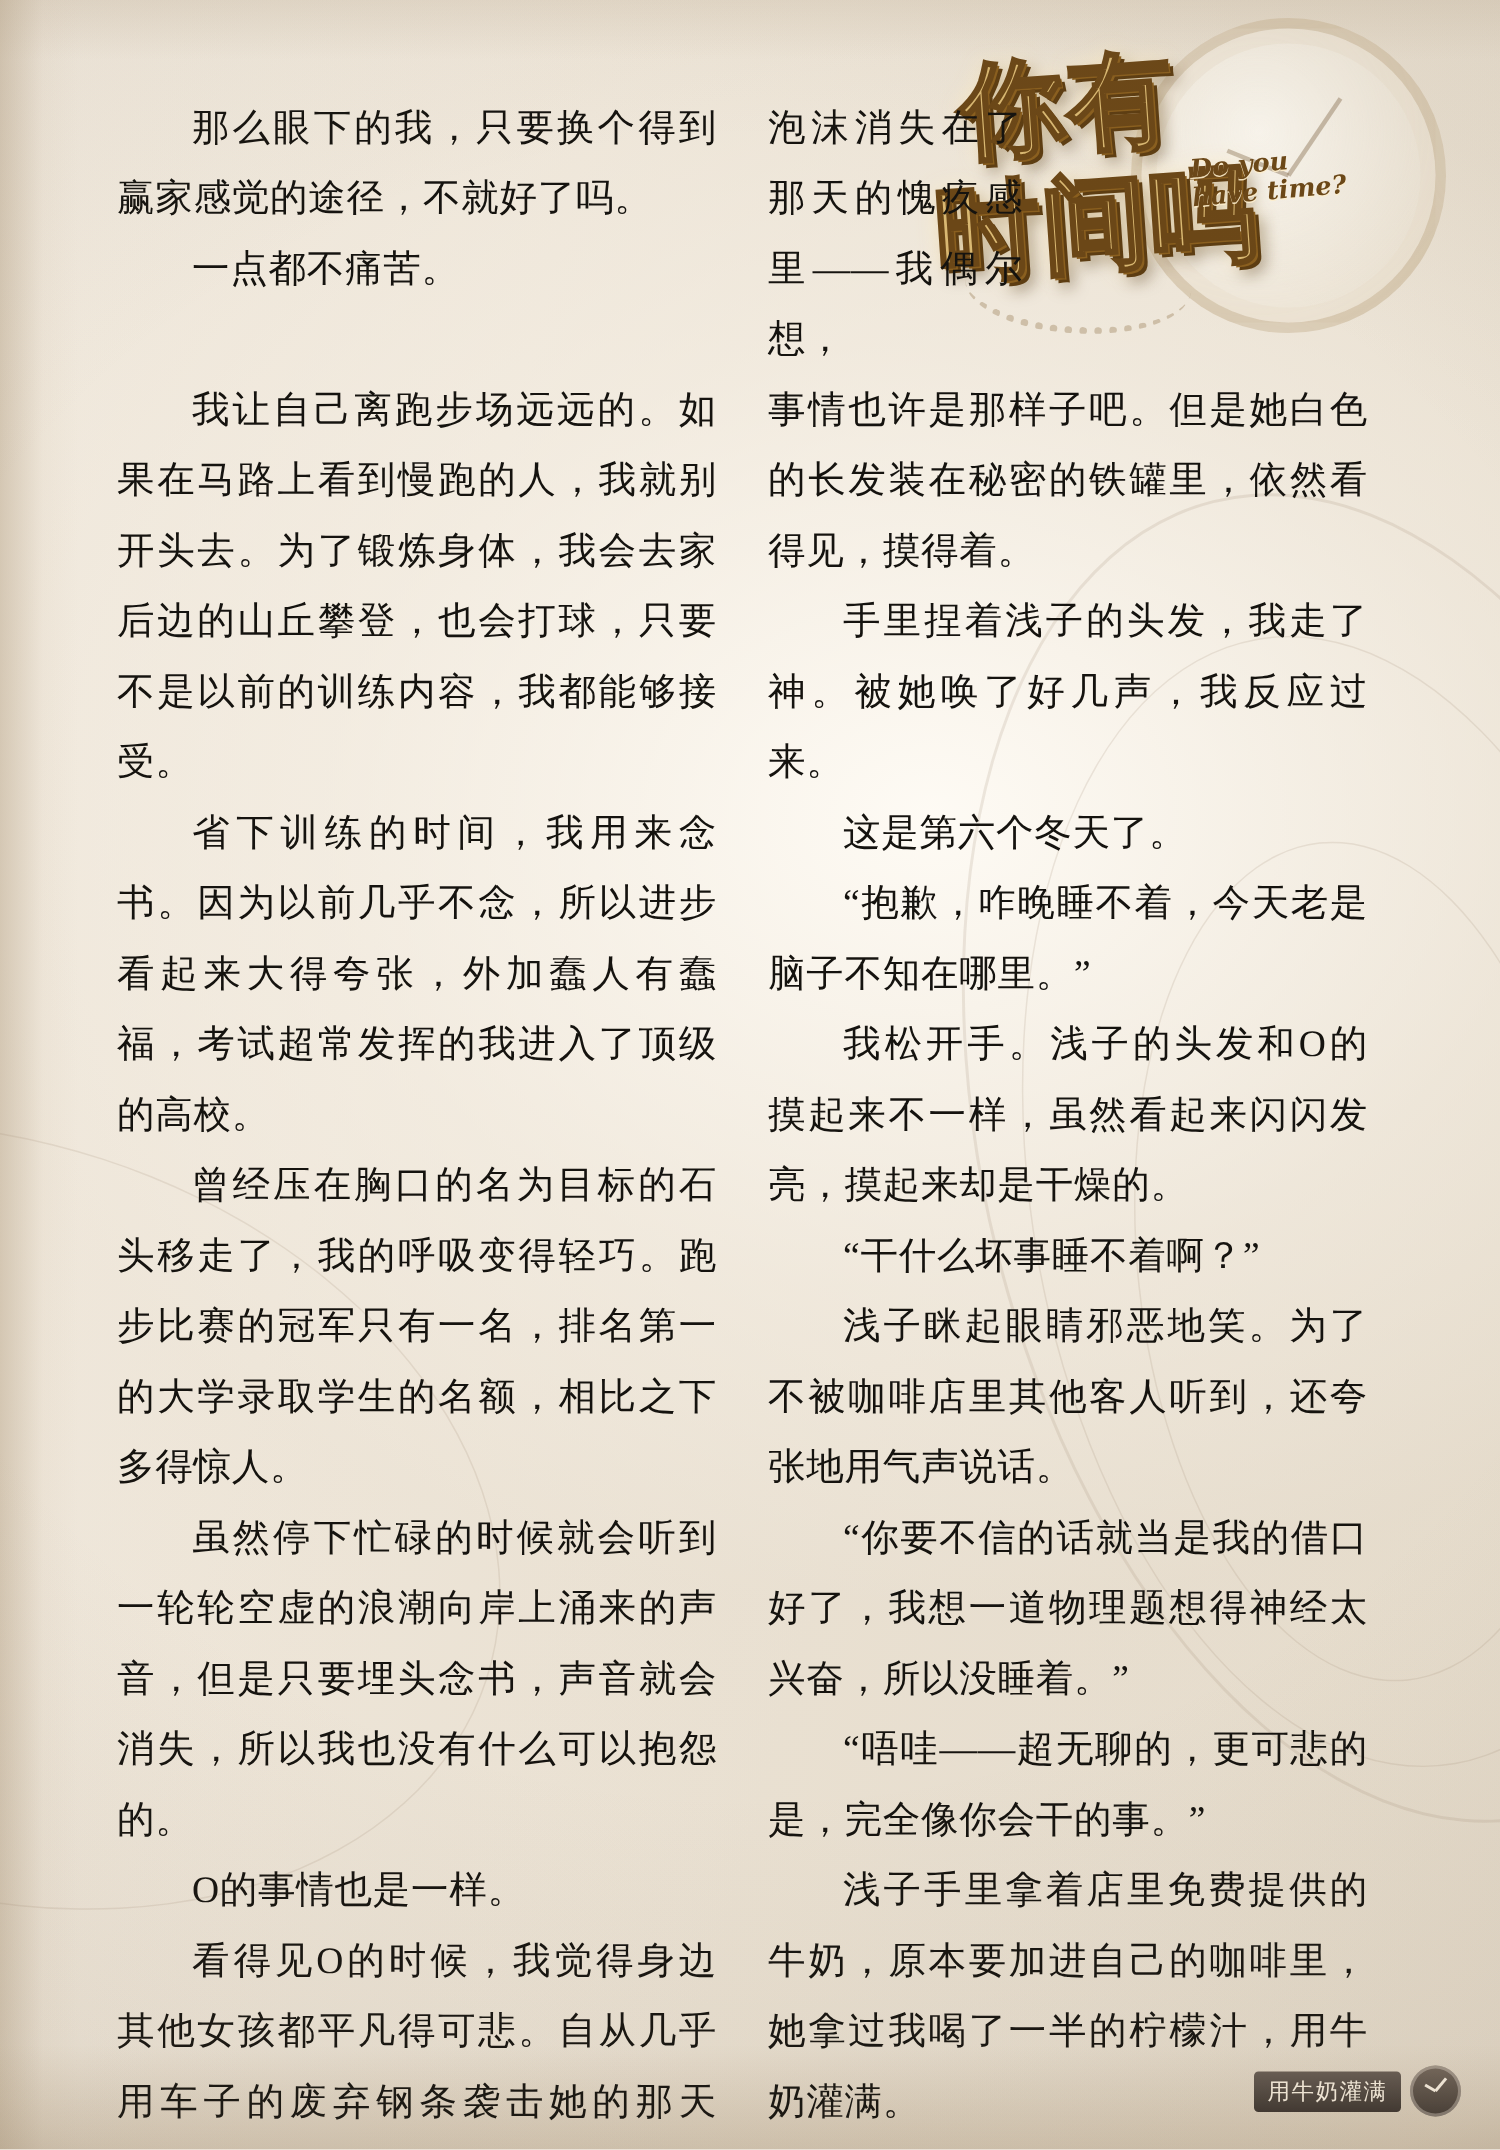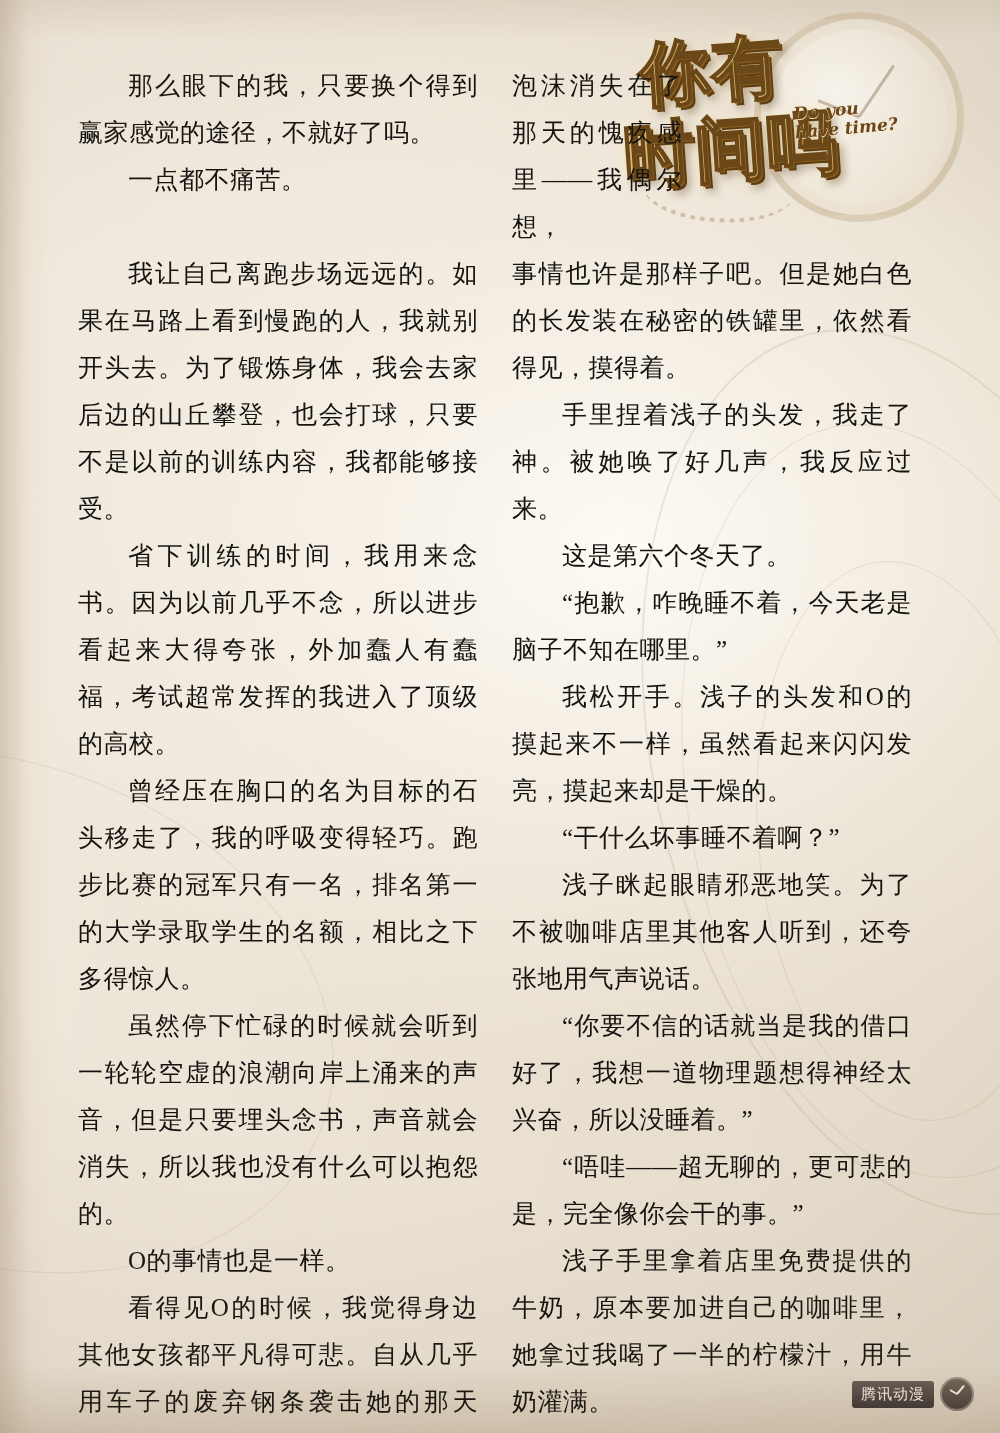--- a/index.html
+++ b/index.html
@@ -286,17 +286,17 @@
       <p>浅子手里拿着店里免费提供的牛奶，原本要加进自己的咖啡里，她拿过我喝了一半的柠檬汁，用牛奶灌满。</p>
       <p>“哇好恶心，你干吗啊！”</p>
 
     </div>
 
   </div>
 
   <div class="vignette"></div>
 
   <div class="footer-mark">
-    <span class="tag">腾讯动漫</span>
+    <span class="tag">用牛奶灌满</span>
     <span class="badge"></span>
   </div>
 
 </div>
 
 </body></html>

